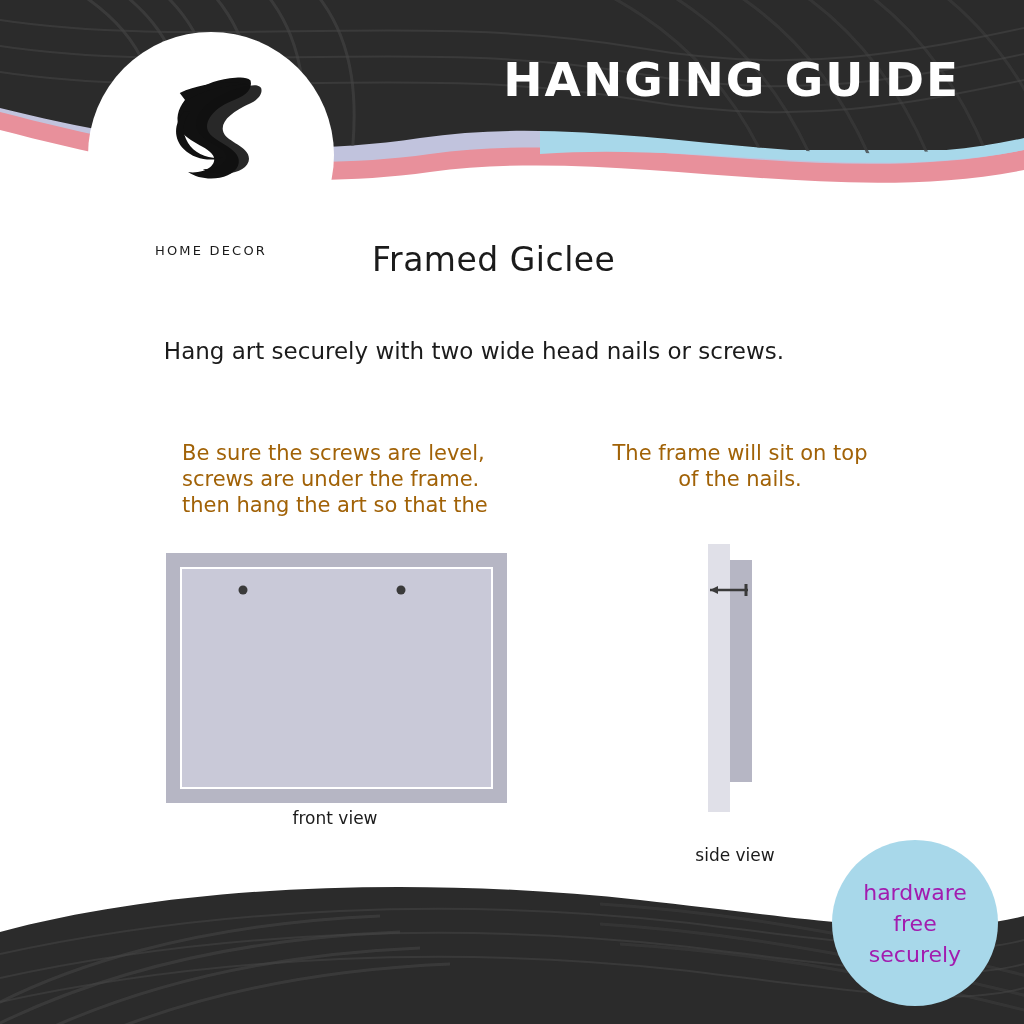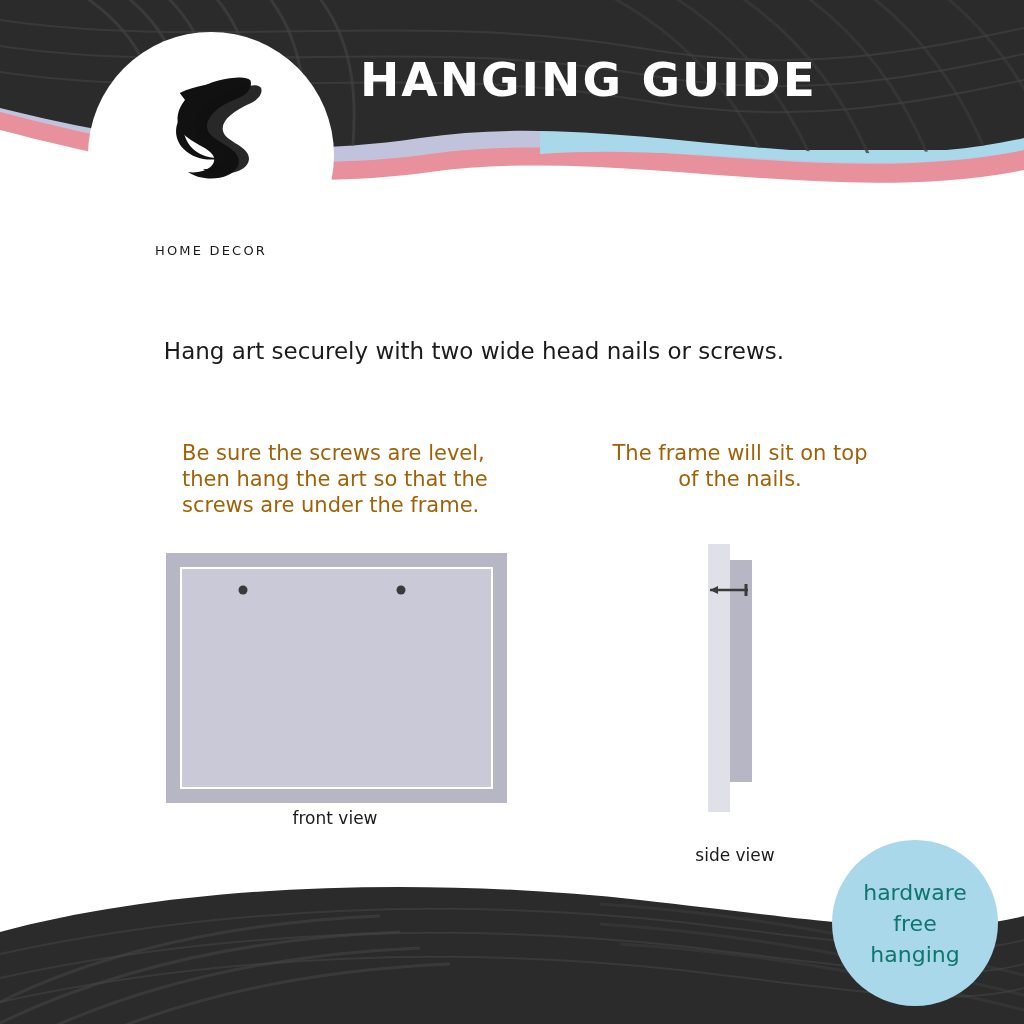--- a/index.html
+++ b/index.html
@@ -39,21 +39,21 @@
   .header-title {
     position: absolute;
     left: 360px;
     top: 52px;
     width: 600px;
     font-family: "DejaVu Sans", sans-serif;
     font-size: 47px;
     font-weight: bold;
     letter-spacing: 2px;
     color: #ffffff;
-    text-align: left;
+    text-align: right;
     z-index: 6;
   }
 
   
   .logo-badge {
     position: absolute;
     left: 88px;
     top: 32px;
     width: 246px;
     height: 246px;
@@ -196,21 +196,21 @@
     background: #a8d8ea;
     z-index: 9;
     display: flex;
     align-items: center;
     justify-content: center;
   }
   .hw-badge-text {
     font-family: "DejaVu Sans", sans-serif;
     font-size: 22px;
     line-height: 31px;
-    color: #0f766e;
+    color: #a21caf;
     text-align: center;
   }
 </style>
 </head>
 <body>
 
 <div class="page">
 
   <div class="header-band">
     <svg width="1024" height="215" viewBox="0 0 1024 215" xmlns="http://www.w3.org/2000/svg">
@@ -260,27 +260,28 @@
   <div class="logo-badge">
     <svg class="logo-mark" viewBox="0 0 120 120" xmlns="http://www.w3.org/2000/svg">
       <path d="M78,8 C48,12 26,30 28,50 C30,68 56,72 62,82 C67,91 54,100 38,98 C52,108 80,106 86,92 C92,76 64,70 58,60 C52,50 62,36 84,28 C94,24 100,18 98,10 C94,6 86,7 78,8 Z" fill="#111111"></path>
       <path d="M92,16 C66,22 44,38 46,54 C48,68 70,72 74,80 C78,88 66,96 52,95 C66,103 92,100 96,88 C100,74 76,70 72,60 C68,50 80,40 98,32 C106,28 110,22 108,17 C104,13 98,15 92,16 Z" fill="#111111" opacity="0.9"></path>
       <path d="M34,40 C24,52 24,66 34,76 C44,86 60,88 72,84 C58,86 44,80 38,70 C32,60 32,50 40,40 Z" fill="#111111"></path>
       <path d="M30,22 C52,12 80,10 96,14 C74,14 50,20 36,30 Z" fill="#111111"></path>
     </svg>
     <div class="logo-sub">HOME DECOR</div>
   </div>
 
+  <div class="product-type">Framed Giclee</div>
   <div class="lead-line">Hang art securely with two wide head nails or screws.</div>
 
   <div class="col-front">
     <div class="caption-block">
       <div>Be sure the screws are level,</div>
+      <div>screws are under the frame.</div>
       <div>then hang the art so that the</div>
-      <div>screws are under the frame.</div>
     </div>
   </div>
 
   <svg class="front-art" viewBox="0 0 343 252" xmlns="http://www.w3.org/2000/svg">
     <rect x="1" y="1" width="341" height="250" fill="#b6b6c4"></rect>
     <rect x="16" y="16" width="311" height="220" fill="#c9c9d8" stroke="#ffffff" stroke-width="2"></rect>
     <circle cx="78" cy="38" r="4.5" fill="#3a3a3a"></circle>
     <circle cx="236" cy="38" r="4.5" fill="#3a3a3a"></circle>
   </svg>
 
@@ -329,17 +330,17 @@
           <path d="M0,128 C220,80 460,72 680,96 C850,116 950,134 1024,114"></path>
         </g>
       </g>
     </svg>
   </div>
 
   <div class="hw-badge">
     <div class="hw-badge-text">
       <div>hardware</div>
       <div>free</div>
-      <div>hanging</div>
+      <div>securely</div>
     </div>
   </div>
 
 </div>
 
 </body></html>

